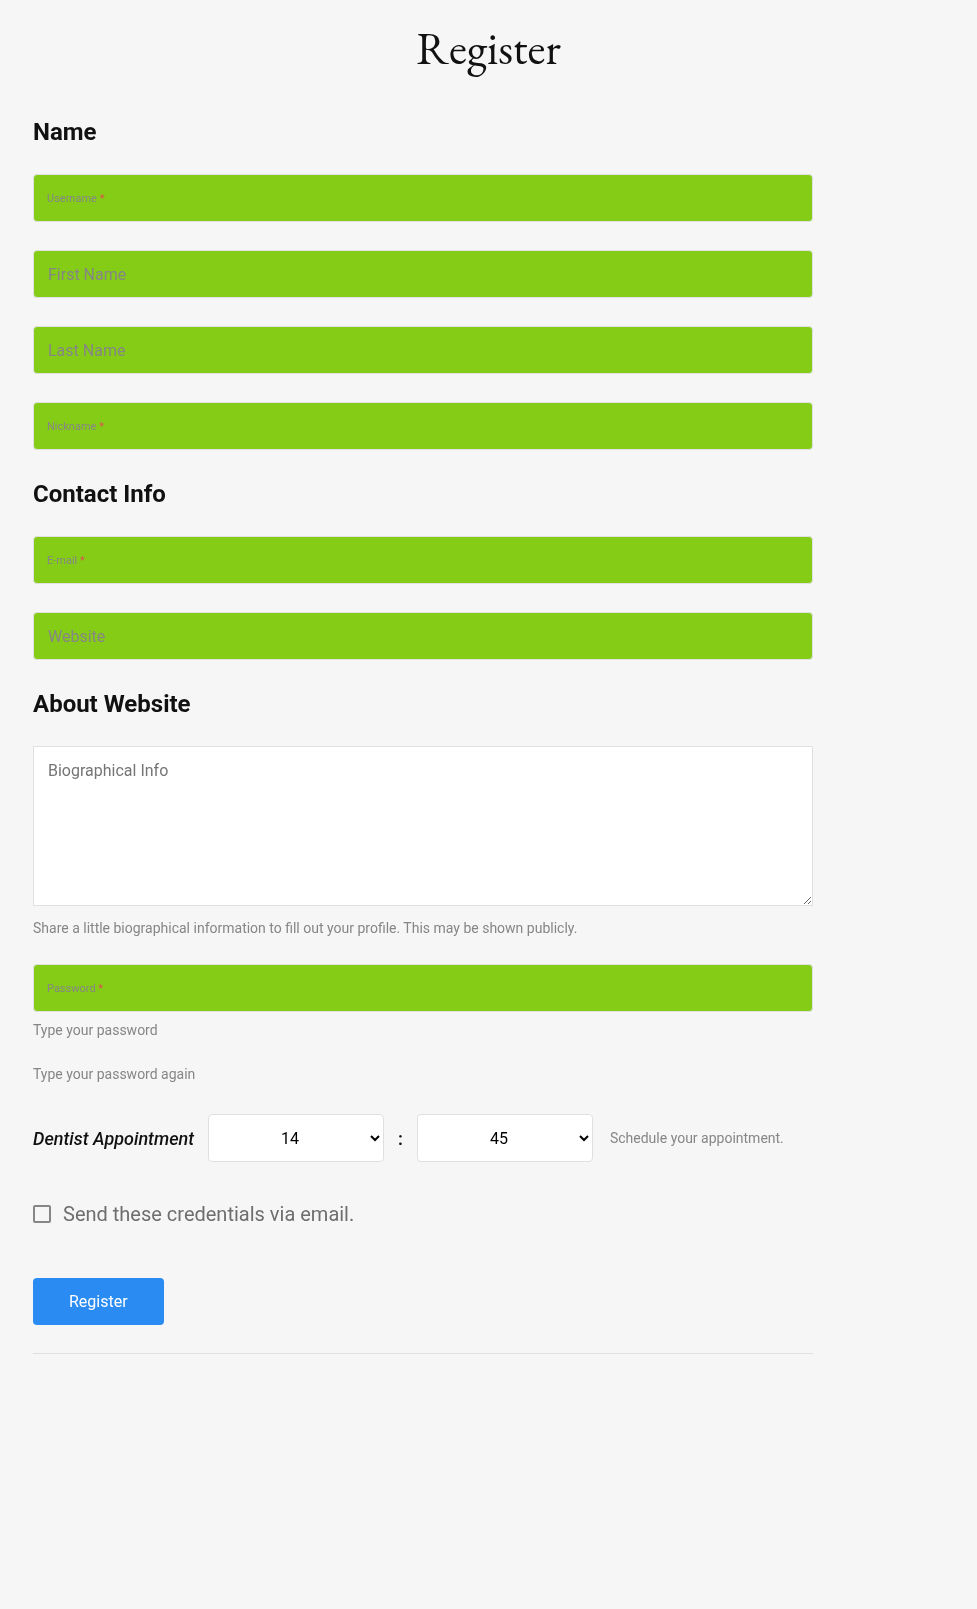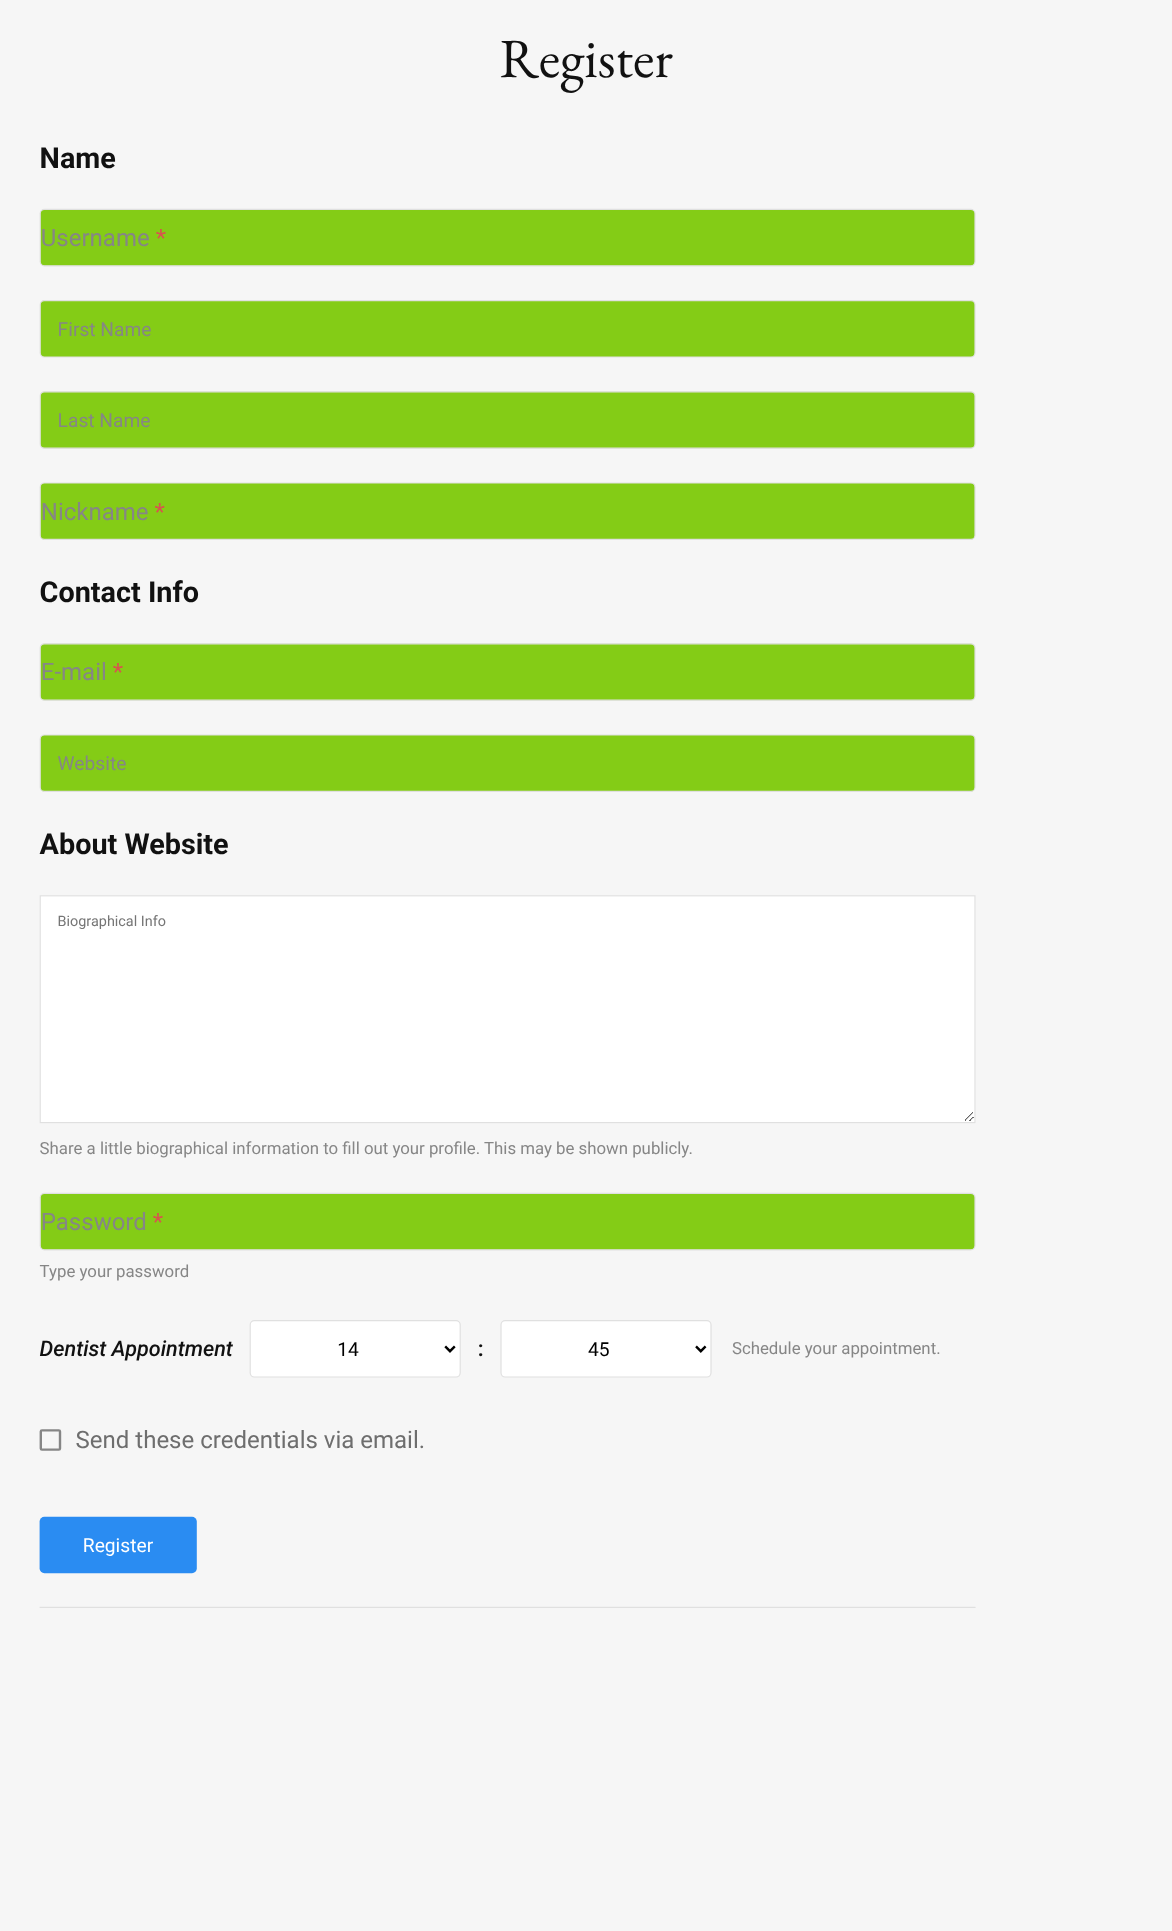--- a/index.html
+++ b/index.html
@@ -43,36 +43,36 @@
     background: #84cc16;
     font-family: inherit;
   }
   .input-text::placeholder { color: #868686; }
   .input-wrap {
     position: relative;
     width: 100%;
   }
   .fake-placeholder {
     position: absolute;
-    left: 1px;
+    left: 14px;
     top: 50%;
     transform: translateY(-50%);
     color: #868686;
-    font-size: 20px;
+    font-size: 11px;
     pointer-events: none;
     white-space: nowrap;
   }
   .required-star { color: #d9534f; }
   .textarea {
     width: 100%;
-    height: 190px;
+    height: 160px;
     border: 1px solid #e0e0e0;
     border-radius: 0;
     padding: 14px;
-    font-size: 12px;
+    font-size: 16px;
     color: #111;
     background: #fff;
     resize: both;
     font-family: inherit;
   }
   .help-text {
     font-size: 14px;
     color: #868686;
     margin-top: 10px;
   }
@@ -212,20 +212,21 @@
     <div class="input-wrap">
       <input type="password" class="input-text" style="">
       <span class="fake-placeholder">
         <span>Password</span> <span class="required-star">*</span>
       </span>
     </div>
     <div class="help-text">Type your password</div>
   </div>
 
   <div class="field">
+    <div class="help-text">Type your password again</div>
   </div>
 
   <div class="time-row">
     <span class="time-label">Dentist Appointment</span>
     <select class="time-select">
       <option>14</option>
     </select>
     <span class="time-colon">:</span>
     <select class="time-select">
       <option>45</option>

